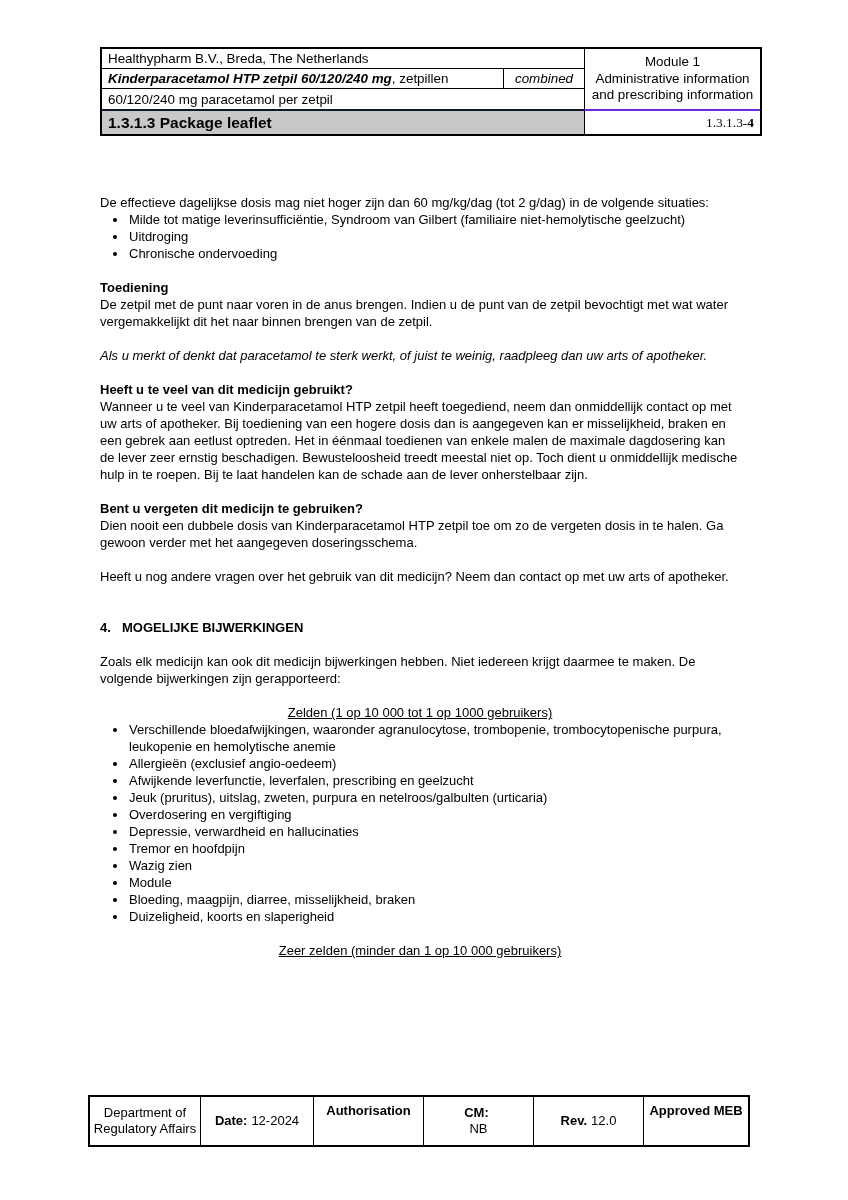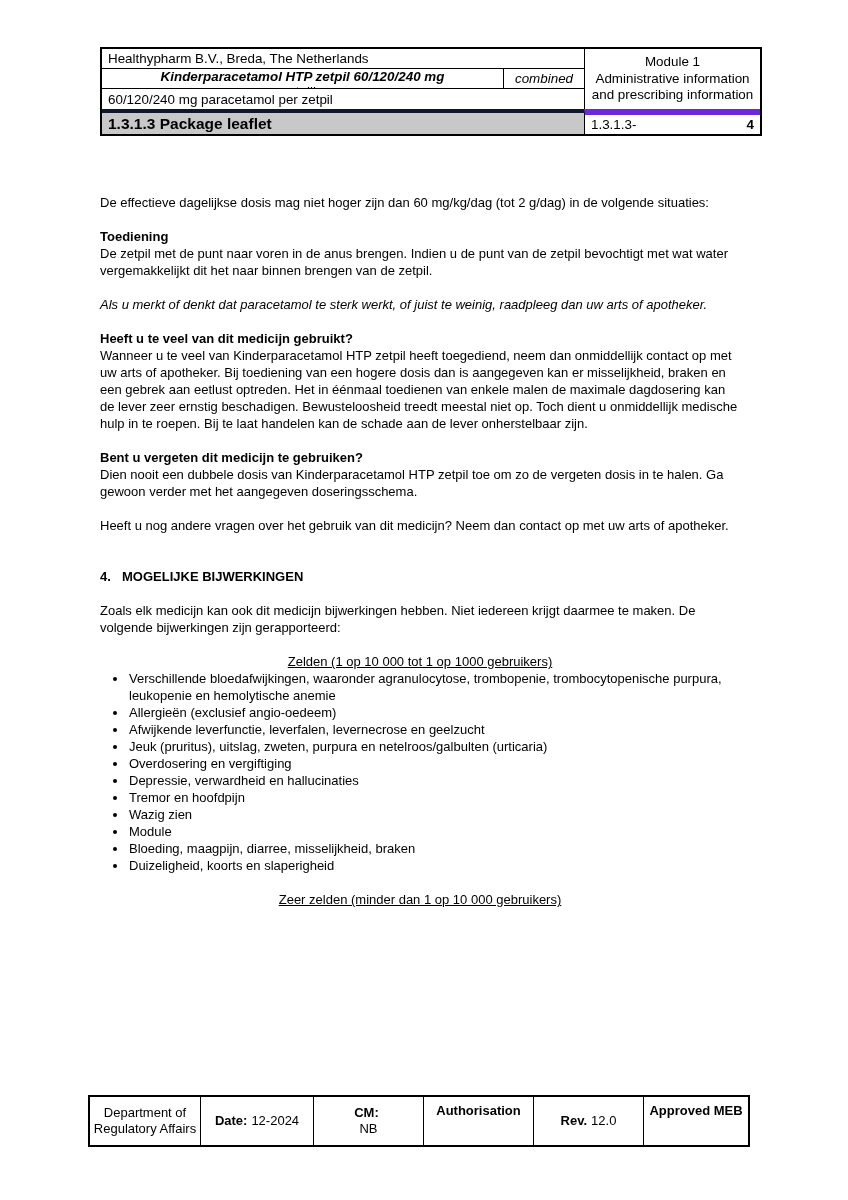--- a/index.html
+++ b/index.html
@@ -11,31 +11,31 @@
   
   .header-table {
     position:absolute; left:100px; top:47px; width:658px;
     border:2px solid #000; display:grid;
     grid-template-columns:401px 81px 176px;
     grid-template-rows:20px 20px 20px 25px;
     font-size:13.4px; box-sizing:content-box;
   }
   .hcell { display:flex; align-items:center; padding:0 6px; box-sizing:border-box; overflow:hidden; }
   .h-company { grid-column:1/3; grid-row:1; border-bottom:1px solid #000; }
-  .h-product { grid-column:1; grid-row:2; border-bottom:1px solid #000; white-space:nowrap;flex-direction:column; }
+  .h-product { grid-column:1; grid-row:2; border-bottom:1px solid #000; white-space:nowrap; }
   .h-product .pname { font-weight:bold; font-style:italic; }
   .h-combined { grid-column:2; grid-row:2; border-bottom:1px solid #000; border-left:1px solid #000;
     font-style:italic; justify-content:center; }
   .h-strength { grid-column:1/3; grid-row:3; }
   .h-module { grid-column:3; grid-row:1/4; border-left:1px solid #000;
     flex-direction:column; justify-content:center; text-align:center; line-height:16.5px; padding:0 4px; }
   .h-module .m1 { font-weight:normal; }
-  .h-title { grid-column:1/3; grid-row:4; border-top:4px solid #0f172a; background:#c8c8c8;
+  .h-title { grid-column:1/3; grid-row:4; border-top:2px solid #0f172a; background:#c8c8c8;
     font-weight:bold; font-size:15.5px; }
-  .h-ref { grid-column:3; grid-row:4; border-top:6px solid #6d28d9; border-left:1px solid #000; justify-content:space-between; }
+  .h-ref { grid-column:3; grid-row:4; border-top:2px solid #6d28d9; border-left:1px solid #000; justify-content:flex-end;font-family:Liberation Serif, serif; }
   .h-ref b { font-weight:bold; }
 
   
   .content { position:absolute; left:100px; top:194px; width:640px; font-size:13px; line-height:17px; }
   .content p { margin:0; }
   .gap  { height:17px; }
   .gap2 { height:34px; }
   .bold { font-weight:bold; }
   .italic { font-style:italic; }
   .nowrap { white-space:nowrap; }
@@ -77,20 +77,25 @@
     </div>
     <div class="hcell h-title">1.3.1.3 Package leaflet</div>
     <div class="hcell h-ref">
         <span>1.3.1.3-</span>
         <b>4</b>
       </div>
   </div>
 
   <div class="content">
     <p>De effectieve dagelijkse dosis mag niet hoger zijn dan 60 mg/kg/dag (tot 2 g/dag) in de volgende situaties:</p>
+    <ul>
+      <li>Milde tot matige leverinsufficiëntie, Syndroom van Gilbert (familiaire niet-hemolytische geelzucht)</li>
+      <li>Uitdroging</li>
+      <li>Chronische ondervoeding</li>
+    </ul>
     <div class="gap"></div>
     <p class="bold">Toediening</p>
     <p>De zetpil met de punt naar voren in de anus brengen. Indien u de punt van de zetpil bevochtigt met wat water vergemakkelijkt dit het naar binnen brengen van de zetpil.</p>
     <div class="gap"></div>
     <p class="italic nowrap">Als u merkt of denkt dat paracetamol te sterk werkt, of juist te weinig, raadpleeg dan uw arts of apotheker.</p>
     <div class="gap"></div>
     <p class="bold">Heeft u te veel van dit medicijn gebruikt?</p>
     <p>Wanneer u te veel van Kinderparacetamol HTP zetpil heeft toegediend, neem dan onmiddellijk contact op met uw arts of apotheker. Bij toediening van een hogere dosis dan is aangegeven kan er misselijkheid, braken en een gebrek aan eetlust optreden. Het in éénmaal toedienen van enkele malen de maximale dagdosering kan de lever zeer ernstig beschadigen. Bewusteloosheid treedt meestal niet op. Toch dient u onmiddellijk medische hulp in te roepen. Bij te laat handelen kan de schade aan de lever onherstelbaar zijn.</p>
     <div class="gap"></div>
     <p class="bold">Bent u vergeten dit medicijn te gebruiken?</p>
@@ -99,21 +104,21 @@
     <p>Heeft u nog andere vragen over het gebruik van dit medicijn? Neem dan contact op met uw arts of apotheker.</p>
     <div class="gap2"></div>
     <p class="bold"><span class="sec-num">4.</span><span>MOGELIJKE BIJWERKINGEN</span></p>
     <div class="gap"></div>
     <p>Zoals elk medicijn kan ook dit medicijn bijwerkingen hebben. Niet iedereen krijgt daarmee te maken. De volgende bijwerkingen zijn gerapporteerd:</p>
     <div class="gap"></div>
     <p class="underline">Zelden (1 op 10 000 tot 1 op 1000 gebruikers)</p>
     <ul>
       <li>Verschillende bloedafwijkingen, waaronder agranulocytose, trombopenie, trombocytopenische purpura, leukopenie en hemolytische anemie</li>
       <li>Allergieën (exclusief angio-oedeem)</li>
-      <li>Afwijkende leverfunctie, leverfalen, levernecrose en geelzucht</li>
+      <li>Afwijkende leverfunctie, leverfalen, prescribing en geelzucht</li>
       <li>Jeuk (pruritus), uitslag, zweten, purpura en netelroos/galbulten (urticaria)</li>
       <li>Overdosering en vergiftiging</li>
       <li>Depressie, verwardheid en hallucinaties</li>
       <li>Tremor en hoofdpijn</li>
       <li>Wazig zien</li>
       <li>Module</li>
       <li>Bloeding, maagpijn, diarree, misselijkheid, braken</li>
       <li>Duizeligheid, koorts en slaperigheid</li>
     </ul>
     <div class="gap"></div>
@@ -121,24 +126,24 @@
   </div>
 
   <div class="footer-table">
     <div class="fcell">
       <span>Department of</span>
       <span>Regulatory Affairs</span>
     </div>
     <div class="fcell">
       <span><span class="flbl">Date:</span><span>12-2024</span></span>
     </div>
+    <div class="fcell f-top bold">Authorisation</div>
     <div class="fcell">
       <span class="flbl">CM:</span>
       <span>NB</span>
     </div>
-    <div class="fcell f-top bold">Authorisation</div>
     <div class="fcell">
       <span><span class="flbl">Rev.</span><span>12.0</span></span>
     </div>
     <div class="fcell f-top bold">Approved MEB</div>
   </div>
 
 </div>
 
 </body></html>

